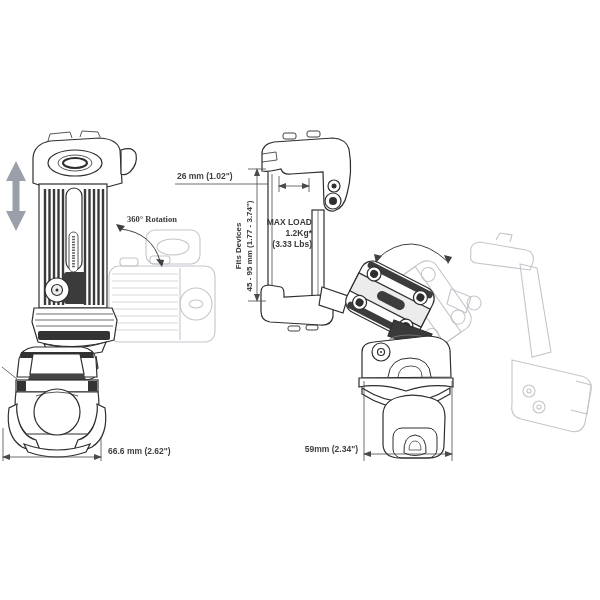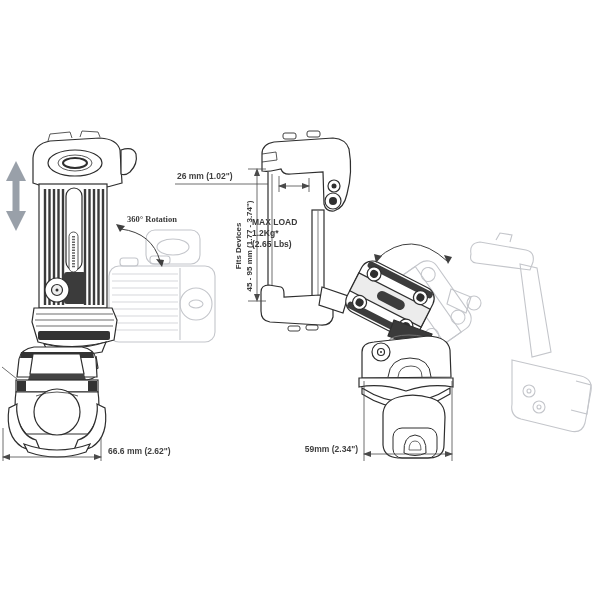--- a/index.html
+++ b/index.html
@@ -1,20 +1,20 @@
 <!DOCTYPE html>
 <html><head>
 <meta charset="utf-8">
 <style>
   html,body{margin:0;padding:0;background:#fff;}
   .canvas{position:relative;width:600px;height:600px;background:#ffffff;overflow:hidden;
           font-family:"Liberation Sans",sans-serif;}
   svg{position:absolute;left:0;top:0;}
   .dim-label{position:absolute;font-size:8.5px;font-weight:bold;color:#3f3f3f;white-space:nowrap;letter-spacing:0;}
-  .annot-block{position:absolute;font-size:8.5px;font-weight:bold;color:#3a3a3a;text-align:left;line-height:11px;white-space:nowrap;}
+  .annot-block{position:absolute;font-size:8.5px;font-weight:bold;color:#3a3a3a;text-align:right;line-height:11px;white-space:nowrap;}
   .rot-label{position:absolute;font-size:8.5px;font-weight:bold;color:#3a3a3a;white-space:nowrap;font-family:Liberation Serif, serif;}
   .fits-block{position:absolute;left:186px;top:234px;width:118px;height:24px;
               transform:rotate(-90deg);transform-origin:center;
               font-size:8px;font-weight:bold;color:#3a3a3a;text-align:center;line-height:11px;white-space:nowrap;}
 </style>
 </head>
 <body>
 
 <div class="canvas">
 
@@ -206,21 +206,21 @@
   </g>
 </svg>
 
 <div class="dim-label" style="left:177px;top:171px;">26 mm (1.02")</div>
 
 <div class="rot-label" style="left:127px;top:214px;">360° Rotation</div>
 
 <div class="annot-block" style="left:252px;top:217px;width:60px;">
   <div>MAX LOAD</div>
   <div>1.2Kg*</div>
-  <div>(2.65 Lbs)</div>
+  <div>(3.33 Lbs)</div>
 </div>
 
 <div class="fits-block">
   <div>Fits Devices</div>
   <div>45 - 95 mm (1.77 - 3.74")</div>
 </div>
 
 <div class="dim-label" style="left:108px;top:446px;">66.6 mm (2.62")</div>
 
 <div class="dim-label" style="left:298px;top:444px;width:60px;text-align:right;">59mm (2.34")</div>

